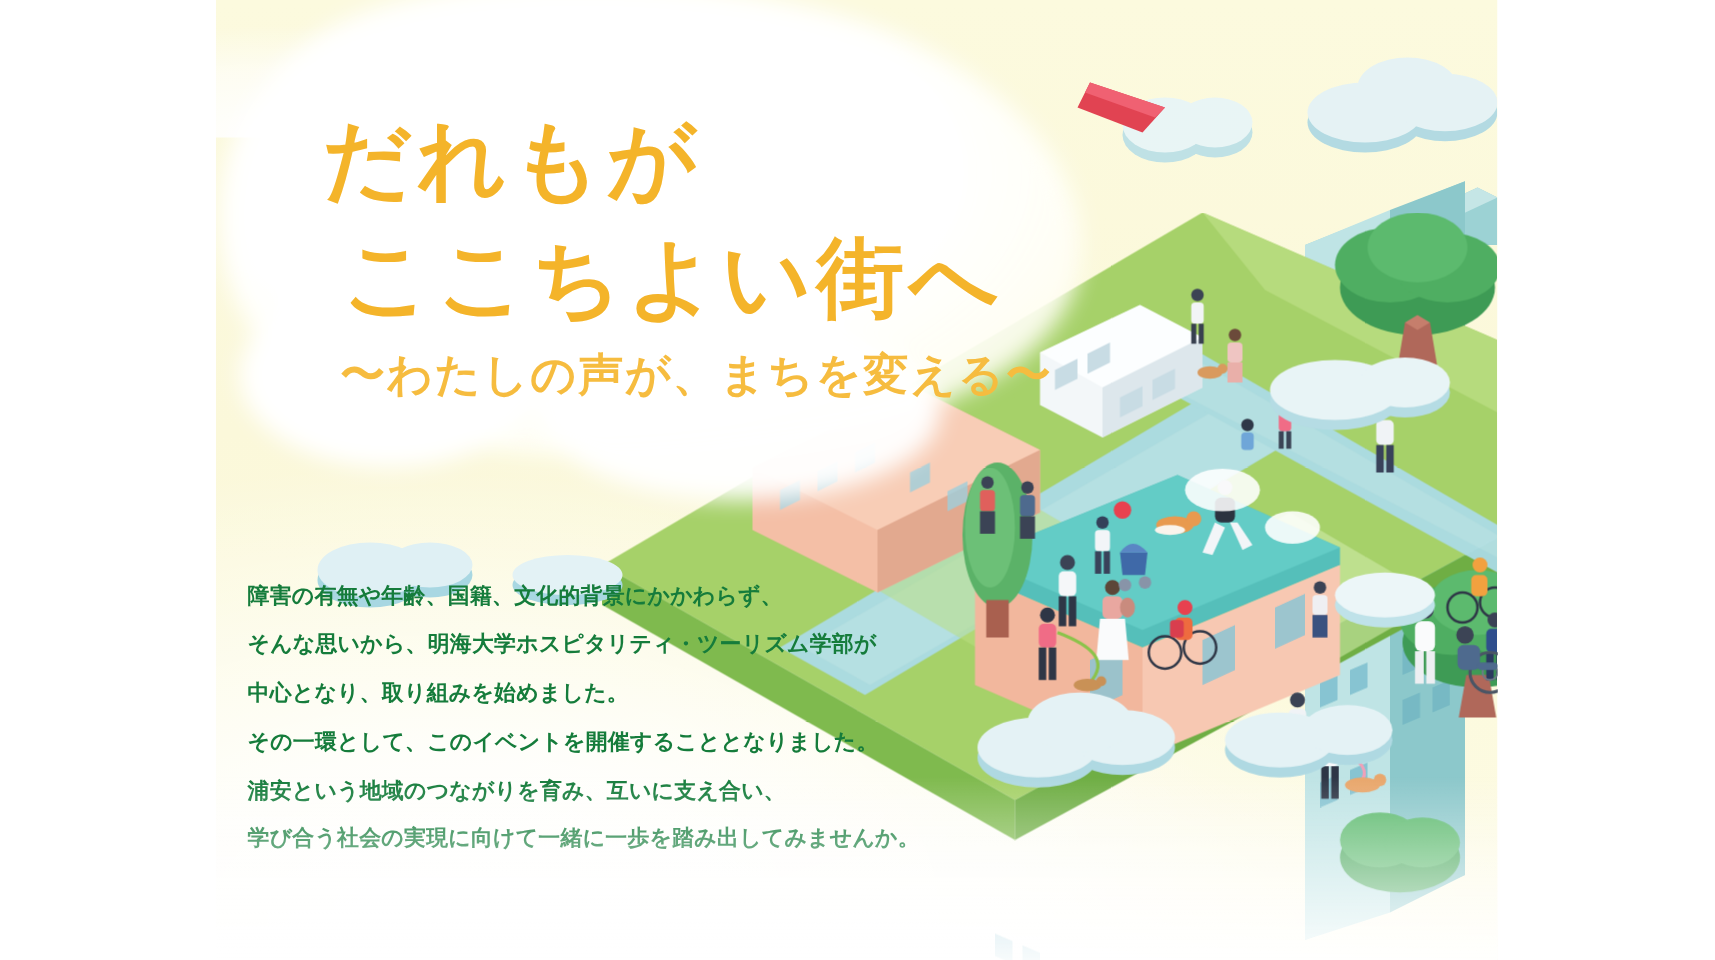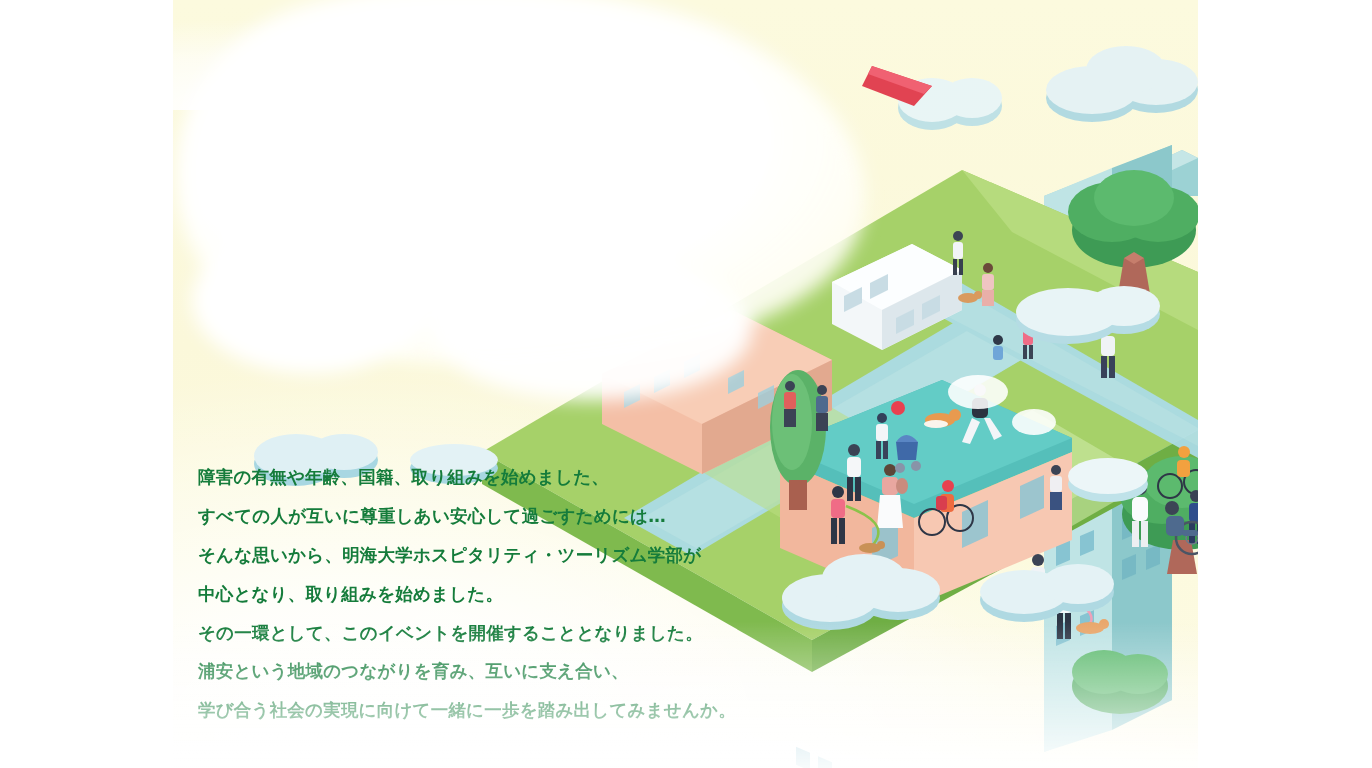--- a/index.html
+++ b/index.html
@@ -543,24 +543,28 @@
                  C660,76 718,150 700,222
                  C684,288 600,330 500,346
                  C408,362 310,372 228,360
                  C120,344 44,300 22,228
                  C0,156 22,78 90,30 Z" fill="url(#blobFill)"></path>
         <ellipse cx="150" cy="300" rx="120" ry="74" fill="#ffffff"></ellipse>
         <ellipse cx="430" cy="330" rx="160" ry="70" fill="#ffffff" opacity="0.96"></ellipse>
       </g>
     </svg>
 
+    <div class="headline">
+      <div class="hl-line l1">だれもが</div>
+      <div class="hl-line l2">ここちよい街へ</div>
+      <div class="hl-sub">〜わたしの声が、まちを変える〜</div>
+    </div>
 
     <div class="body-copy">
-      <p>障害の有無や年齢、国籍、取り組みを始めました、</p>
-      <p>すべての人が互いに尊重しあい安心して過ごすためには…</p>
+      <p>障害の有無や年齢、国籍、文化的背景にかかわらず、</p>
       <p>そんな思いから、明海大学ホスピタリティ・ツーリズム学部が</p>
       <p>中心となり、取り組みを始めました。</p>
       <p>その一環として、このイベントを開催することとなりました。</p>
       <p>浦安という地域のつながりを育み、互いに支え合い、</p>
       <p>学び合う社会の実現に向けて一緒に一歩を踏み出してみませんか。</p>
     </div>
 
     <div class="bottomfade"></div>
   </div>
 

